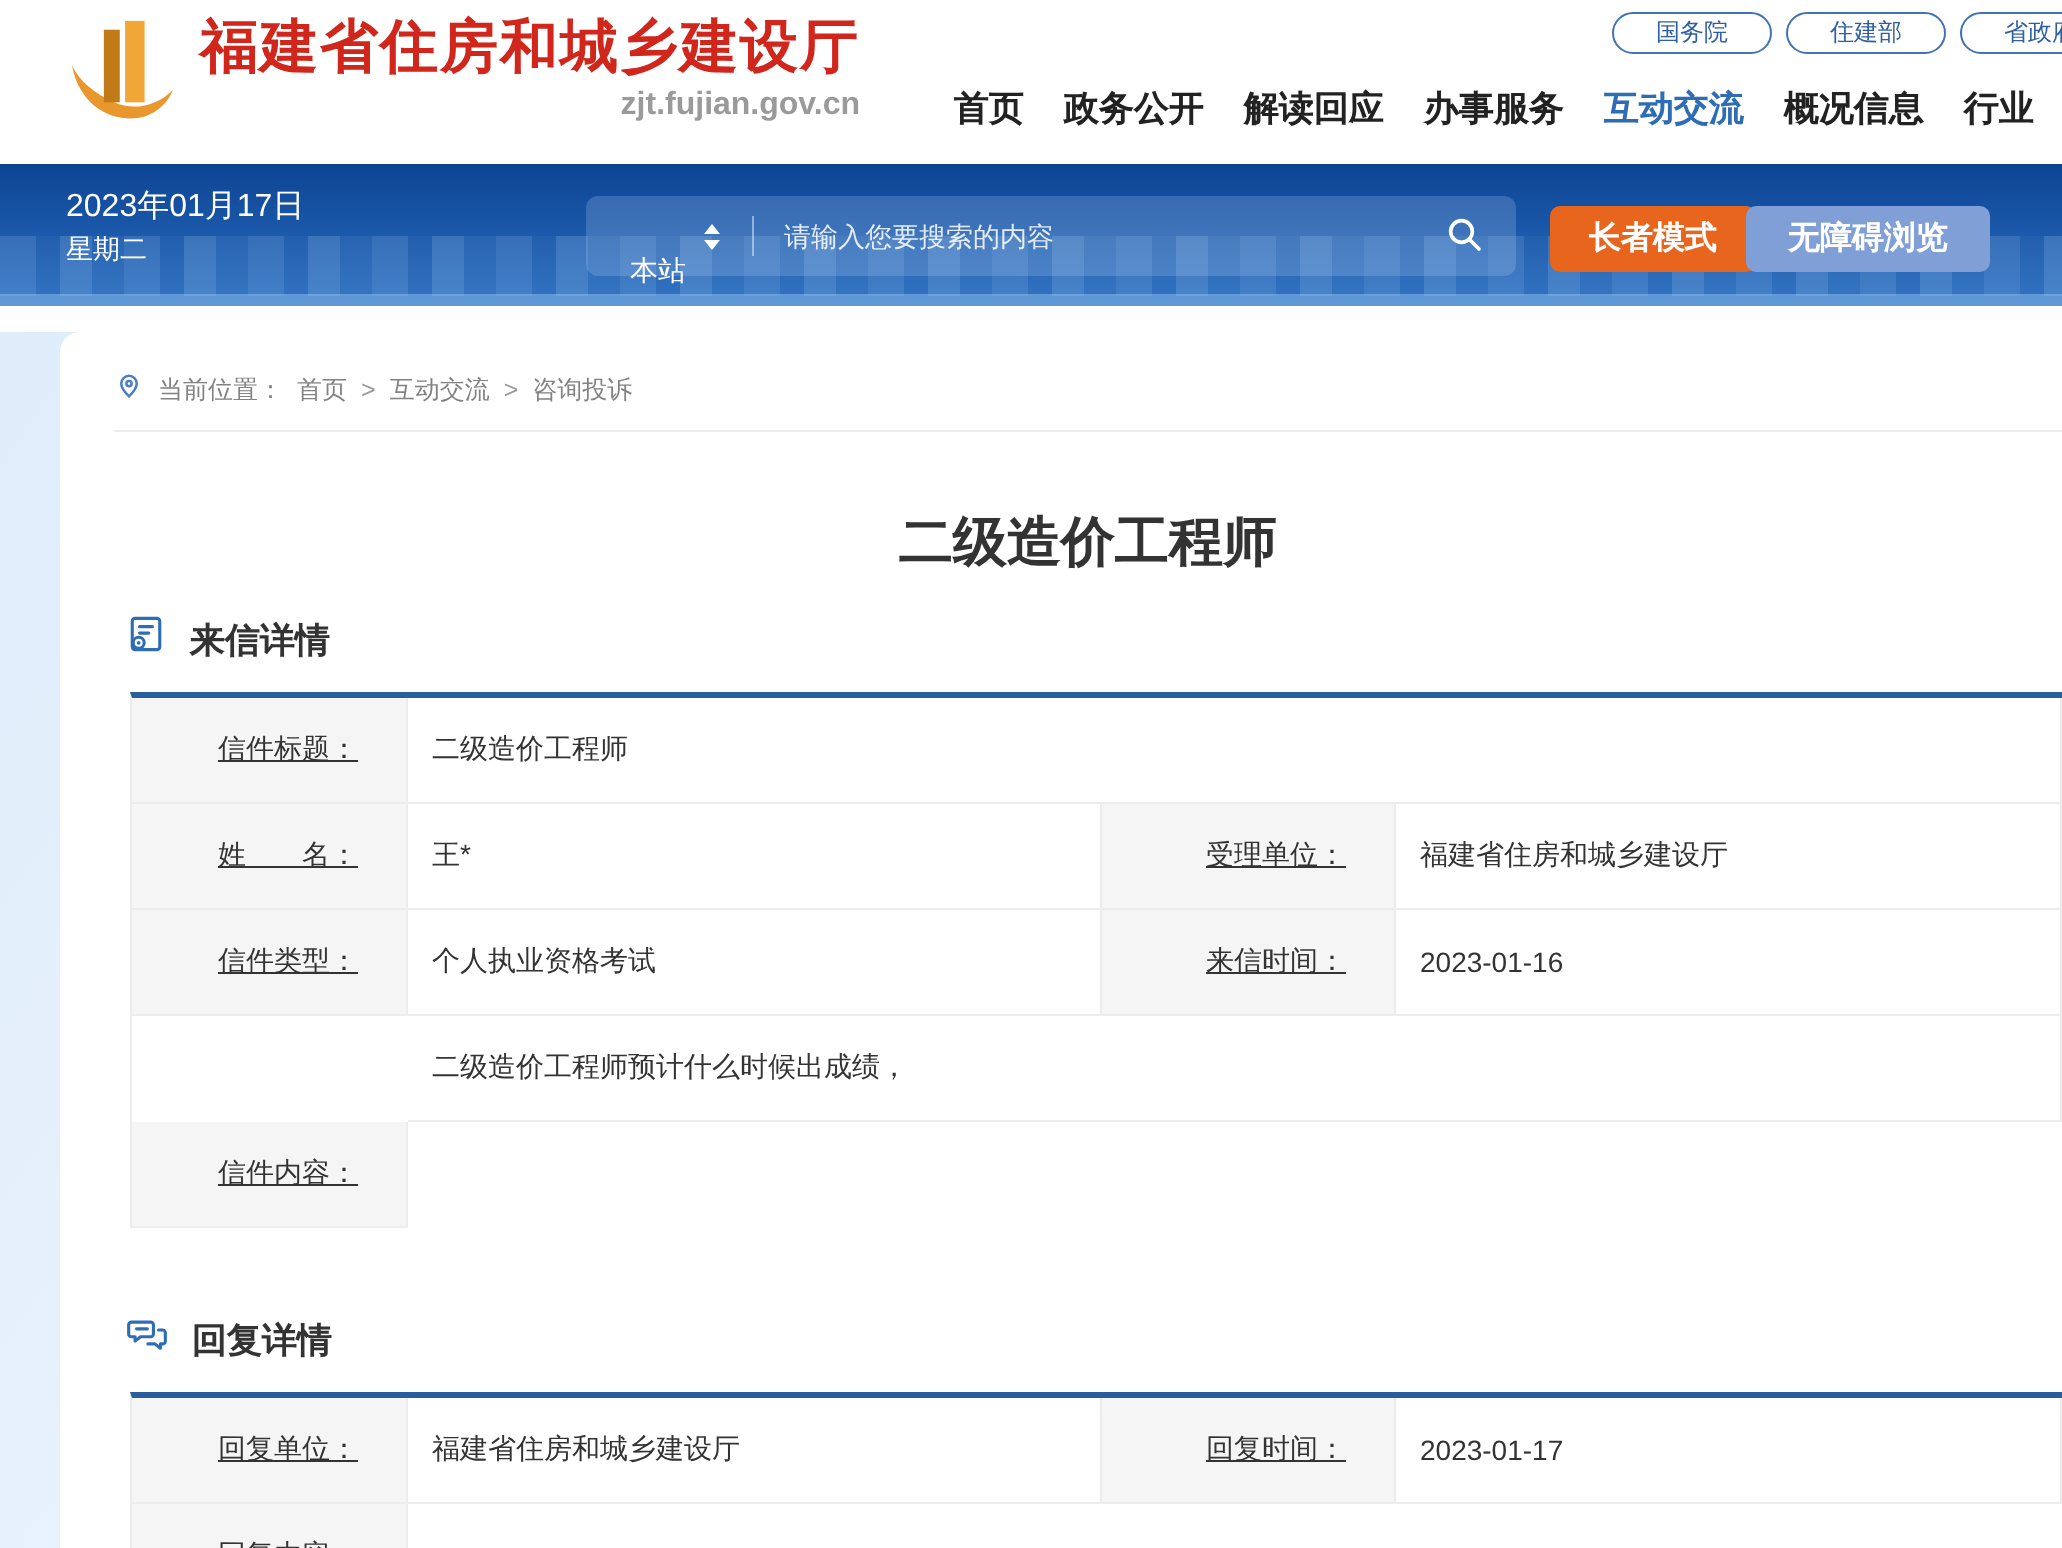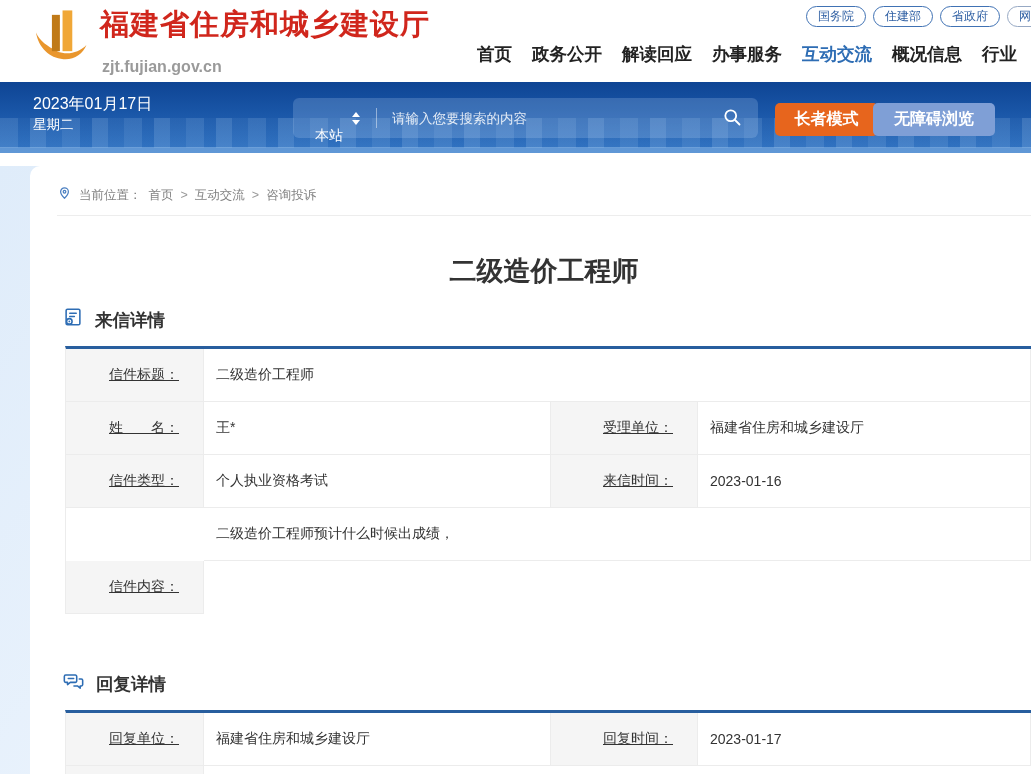--- a/index.html
+++ b/index.html
@@ -5,24 +5,24 @@
   * { margin:0; padding:0; box-sizing:border-box; }
   html,body { width:1031px; height:774px; overflow:hidden; }
   body { font-family:"Liberation Sans","DejaVu Sans",sans-serif; background:#fff; position:relative; }
 
   
   .top-header { position:relative; height:82px; background:#fff; }
   .logo-wrap { position:absolute; left:28px; top:8px; display:flex; align-items:flex-start; }
   .logo-icon { flex:0 0 auto; }
   .logo-text { margin-left:10px; }
   .logo-title { font-size:29px; font-weight:bold; color:#d0261c; letter-spacing:1px; line-height:1.15; }
-  .logo-domain { font-size:16px; font-weight:bold; color:#9a9a9a; margin-top:17px; margin-left:2px; }
+  .logo-domain { font-size:16px; font-weight:bold; color:#9a9a9a; margin-top:3px; margin-left:2px;text-align:right; }
 
   .quick-links { position:absolute; left:806px; top:6px; display:flex; gap:7px; white-space:nowrap; }
-  .badge { height:21px; line-height:19px; padding:0 11px; border:1px solid #4072b4; border-radius:11px;
+  .badge { height:21px; line-height:19px; padding:0 21px; border:1px solid #4072b4; border-radius:11px;
            color:#2e5fa3; font-size:12px; background:#fff; cursor:pointer; }
   .badge.muted { border-color:#97a9c4; min-width:78px; }
 
   .main-nav { position:absolute; left:477px; top:42px; display:flex; gap:20px; white-space:nowrap; }
   .main-nav a { font-size:17.5px; font-weight:bold; color:#222; text-decoration:none; cursor:pointer; }
   .main-nav a.active { color:#2e6db4; }
 
   
   .banner { position:relative; height:71px; background:linear-gradient(180deg,#0e4494 0%,#1a57a8 45%,#2d71c2 100%); }
   .banner::before { content:""; position:absolute; left:0; right:0; bottom:5px; height:30px; z-index:0;
@@ -60,21 +60,21 @@
 
   .breadcrumb { display:flex; align-items:center; gap:7px; color:#828282; font-size:12.5px; }
   .breadcrumb a { color:#828282; text-decoration:none; cursor:pointer; }
   .bc-sep { color:#999; }
   .bc-divider { margin-top:11px; height:1px; background:#ededed; }
 
   .page-title { margin-top:37px; text-align:center; font-size:27px; font-weight:bold; color:#333; }
 
   .section-header { display:flex; align-items:center; gap:11px; margin-left:5px; font-size:17.5px; font-weight:bold; color:#333; }
   .sh-letter { margin-top:17px; }
-  .sh-reply { margin-top:56px; }
+  .sh-reply { margin-top:42px; }
 
   .tbl { display:grid; grid-template-columns:138px 347px 147px 1fr; margin:13px 0 0 8px;
     border-top:3px solid #285e9e; border-left:1px solid #ececec; }
   .cell { min-height:53px; display:flex; align-items:center; font-size:14px; color:#333;
     border-bottom:1px solid #ececec; border-right:1px solid #ececec; }
   .cell.lab { background:#f5f5f5; justify-content:flex-end; padding-right:24px;text-decoration:underline; }
   .cell.val { background:#fff; padding-left:12px; padding-right:6px; }
   .span3 { grid-column:2 / -1; }
   .nowrap { white-space:nowrap; overflow:hidden; }
   .red-box { display:inline-block; border:3px solid #e80c0c; padding:8px 3px 8px 7px; margin-right:3px; }

